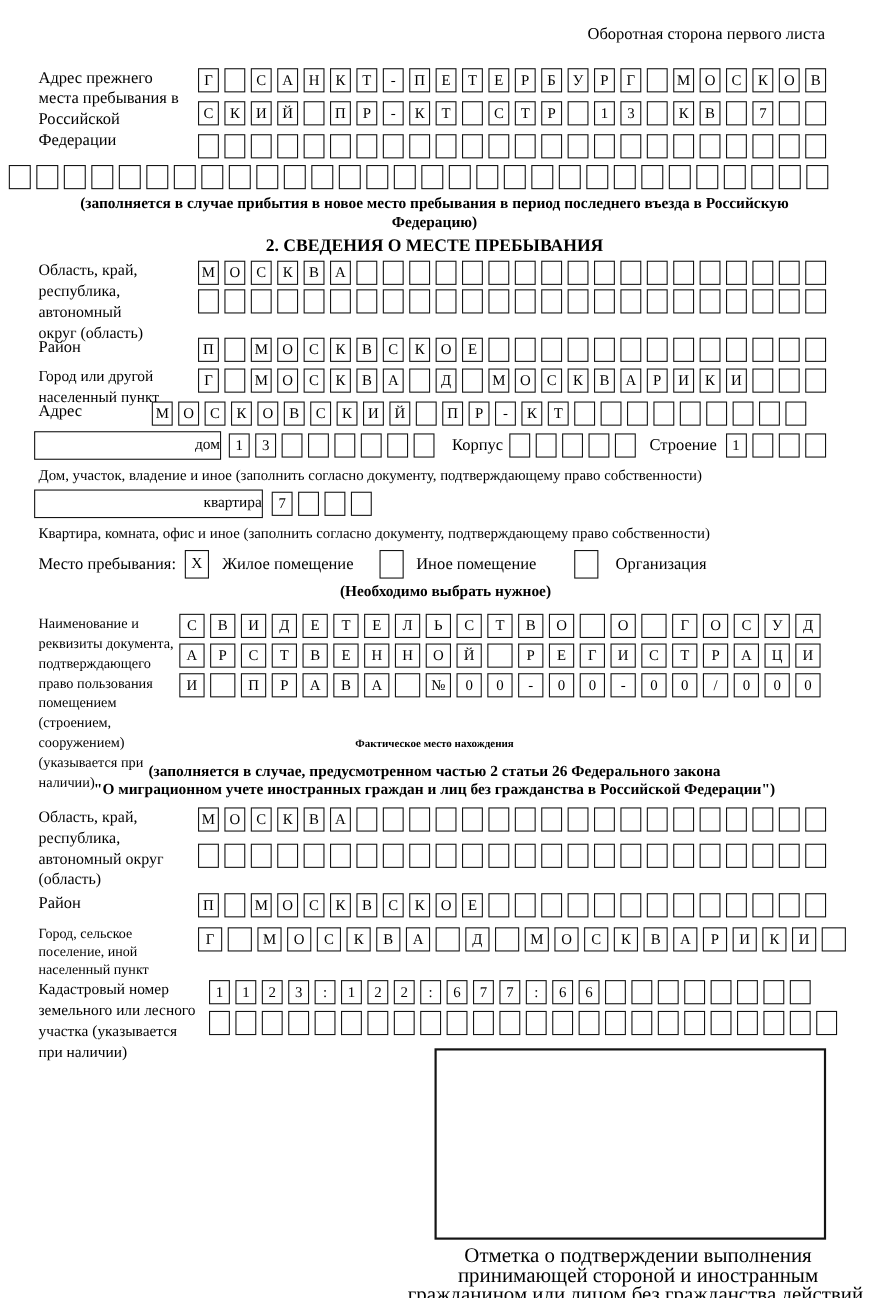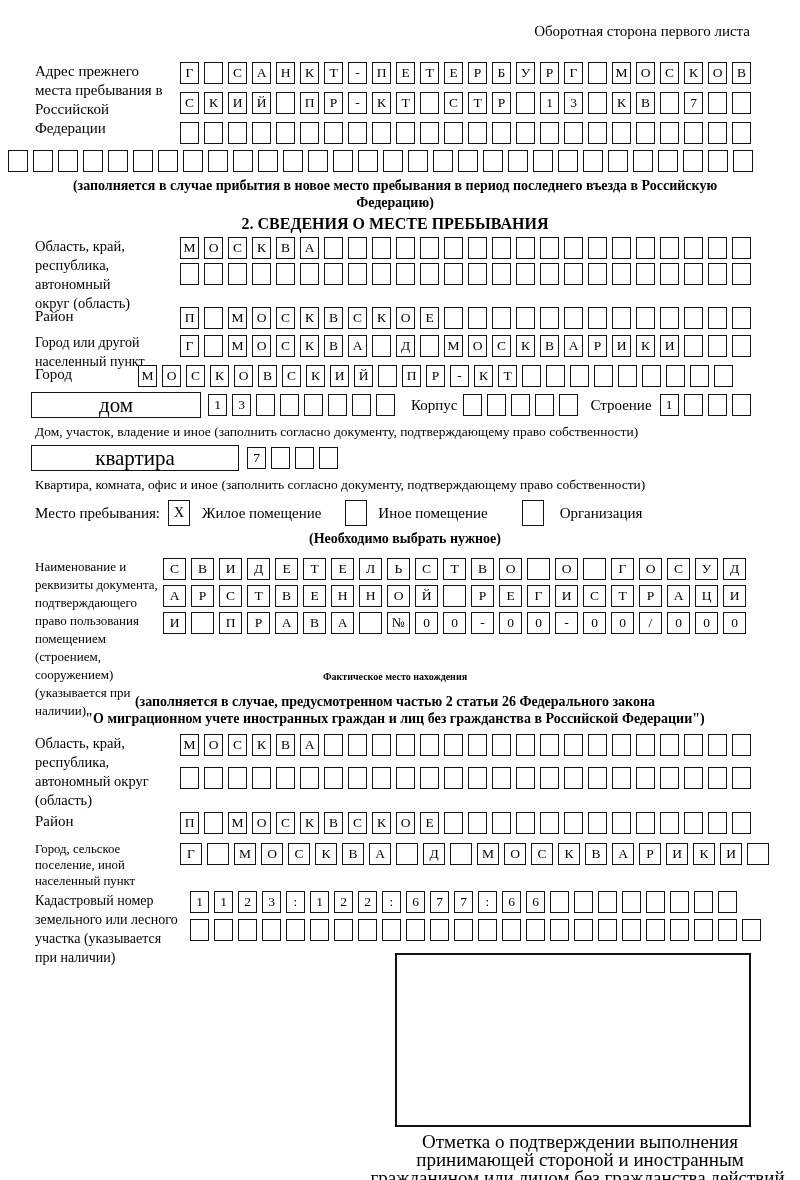--- a/index.html
+++ b/index.html
@@ -38,22 +38,22 @@
   .region-f .rows{gap:4px;}
 
   .district-f{margin-top:22px;}
   .city-f{margin-top:6px;}
   .city-f .flabel{width:140px;font-size:14px;top:-2px;}
   .street-f{margin-top:8px;}
   .street-f .rows{margin-left:103px;}
 
   .house-row{margin-top:5px;display:flex;align-items:center;}
   .wide-box{box-sizing:border-box;height:26px;border:1.8px solid #141414;
-            display:flex;align-items:center;justify-content:center;
-            font-size:21px;margin-left:-4px;}
+            display:flex;align-items:center;justify-content:flex-end;
+            font-size:14px;margin-left:-4px;}
   .house-box{width:170px;}
   .apt-box{width:208px;}
   .inline-label{font-size:15px;white-space:nowrap;}
   .note-left{margin-top:5px;font-size:13.5px;line-height:17px;}
 
   .apt-row{margin-top:5px;display:flex;align-items:center;}
 
   .stay-row{margin-top:7px;display:flex;align-items:center;font-size:15px;}
   .cb{box-sizing:border-box;width:22px;height:26px;border:1.6px solid #141414;
       display:inline-flex;align-items:center;justify-content:center;
@@ -325,21 +325,21 @@
           <span class="cell">К</span>
           <span class="cell">И</span>
           <span class="cell"></span>
           <span class="cell"></span>
           <span class="cell"></span>
         </div>
     </div>
   </div>
 
   <div class="field street-f">
-    <div class="flabel">Город</div>
+    <div class="flabel">Адрес</div>
     <div class="rows">
       <div class="cells">
           <span class="cell">М</span>
           <span class="cell">О</span>
           <span class="cell">С</span>
           <span class="cell">К</span>
           <span class="cell">О</span>
           <span class="cell">В</span>
           <span class="cell">С</span>
           <span class="cell">К</span>

